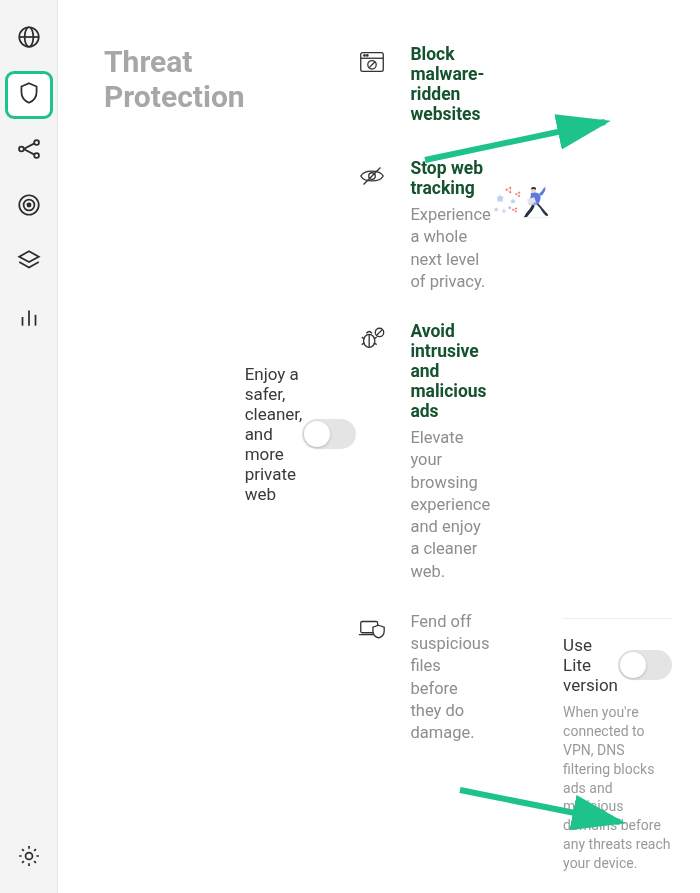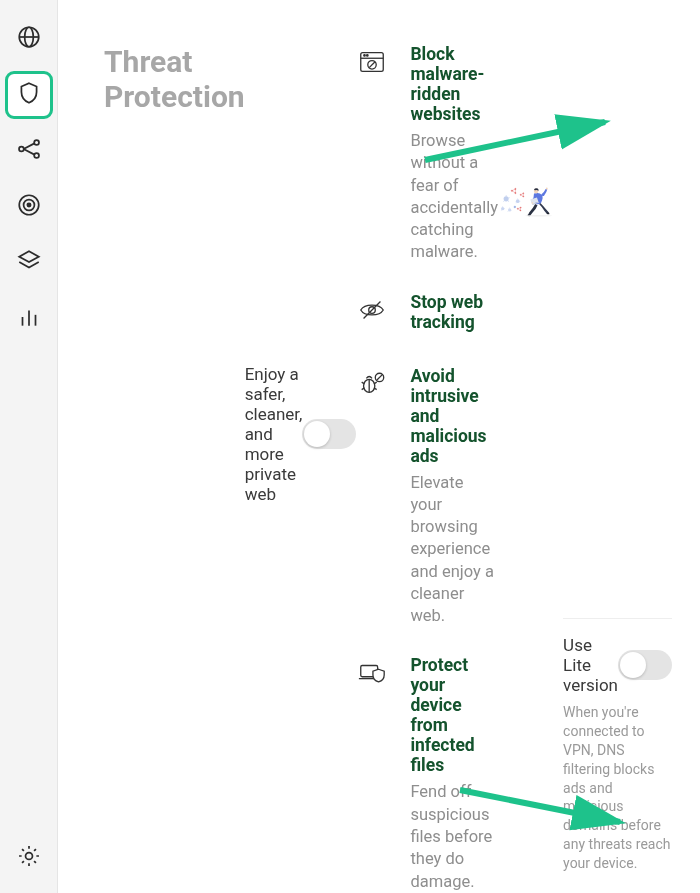--- a/index.html
+++ b/index.html
@@ -214,34 +214,34 @@
               <rect x="4" y="6" width="24" height="20" rx="2"></rect>
               <line x1="4" y1="12" x2="28" y2="12"></line>
               <circle cx="8" cy="9" r="0.8" fill="#333"></circle>
               <circle cx="11" cy="9" r="0.8" fill="#333"></circle>
               <circle cx="16" cy="19" r="4.5"></circle>
               <line x1="13" y1="22" x2="19" y2="16"></line>
             </svg>
         </span>
         <div>
           <div class="ftitle">Block malware-ridden websites</div>
-          <div class="fdesc">Browse without a fear of accidentally catching malware.</div>
         </div>
       </div>
 
       <div class="feature">
         <span class="ficon">
           <svg viewBox="0 0 32 32">
               <path d="M4 16 C8 9 24 9 28 16 C24 23 8 23 4 16 Z"></path>
               <circle cx="16" cy="16" r="3.5"></circle>
               <line x1="7" y1="25" x2="25" y2="7"></line>
             </svg>
         </span>
         <div>
           <div class="ftitle">Stop web tracking</div>
+          <div class="fdesc">Experience a whole next level of privacy.</div>
         </div>
       </div>
 
       <div class="feature">
         <span class="ficon">
           <svg viewBox="0 0 32 32">
               <ellipse cx="13" cy="18" rx="6" ry="7"></ellipse>
               <line x1="13" y1="11" x2="13" y2="25"></line>
               <line x1="5" y1="14" x2="8" y2="16"></line>
               <line x1="5" y1="22" x2="8" y2="20"></line>
@@ -260,21 +260,20 @@
 
       <div class="feature">
         <span class="ficon">
           <svg viewBox="0 0 32 32">
               <rect x="4" y="8" width="18" height="12" rx="1.5"></rect>
               <line x1="2" y1="22" x2="24" y2="22"></line>
               <path d="M23 12 L29 14 V18 C29 22 26 24.5 23 25.5 C20 24.5 17 22 17 18 V14 Z" fill="#fff"></path>
             </svg>
         </span>
         <div>
-          <div class="ftitle">Protect your device from infected files</div>
           <div class="fdesc">Fend off suspicious files before they do damage.</div>
         </div>
       </div>
     </div>
 
     <div class="illustration">
       <svg viewBox="0 0 560 280">
 
         <g fill="#b7c7ec" opacity="0.85">
           <circle cx="70" cy="130" r="22"></circle>

